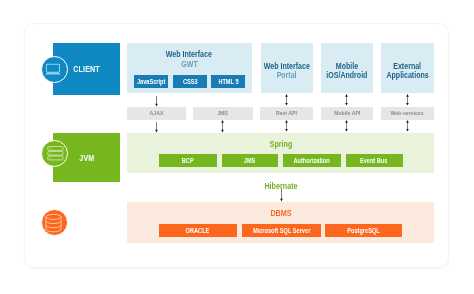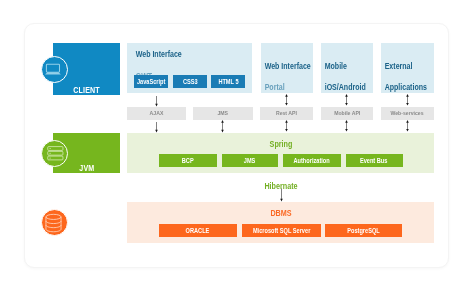--- a/index.html
+++ b/index.html
@@ -3,30 +3,30 @@
 <meta charset="utf-8">
 <style>
   html,body{margin:0;padding:0;background:#ffffff;}
   body{width:474px;height:294px;overflow:hidden;
        font-family:"Liberation Sans","DejaVu Sans",sans-serif;}
   .stage{position:relative;width:474px;height:294px;background:#fff;}
   .card{position:absolute;left:24px;top:23px;width:425px;height:245px;
         background:#fff;border:1px solid #f4f4f4;border-radius:10px;box-sizing:border-box;
         box-shadow:0 1px 3px rgba(0,0,0,0.035);}
 
-  .lanebox{position:absolute;box-sizing:border-box;display:flex;align-items:flex-end;
+  .lanebox{position:absolute;box-sizing:border-box;display:flex;align-items:center;
            justify-content:center;}
   .lanebox .lbl{color:#fff;font-weight:bold;font-size:8.4px;letter-spacing:.15px;display:inline-block;transform:scaleX(.85);}
 
   .ring{position:absolute;border-radius:50%;box-sizing:border-box;
         background:transparent;border:1.6px solid #fff;}
 
   .panel{position:absolute;box-sizing:border-box;}
   .block{position:absolute;box-sizing:border-box;display:flex;flex-direction:column;
-         gap:12px;}
+         align-items:center;}
   .block .t1{white-space:nowrap;font-weight:bold;font-size:8.2px;color:#1b6288;line-height:9.5px;transform:scaleX(.86);}
   .block .t2{white-space:nowrap;font-weight:bold;font-size:8.2px;color:#68a0bc;line-height:9.5px;transform:scaleX(.86);}
 
   .chip{position:absolute;box-sizing:border-box;display:flex;align-items:center;
         justify-content:center;color:#fff;font-weight:bold;font-size:6.4px;}
   .chip span{transform:scaleX(.88);display:inline-block;white-space:nowrap;}
 
   .conn{position:absolute;box-sizing:border-box;display:flex;align-items:center;
         justify-content:center;background:#e6e6e6;color:#8a8a8a;font-weight:bold;
         font-size:5.6px;}
@@ -44,21 +44,21 @@
   <div class="lanebox" style="left:53px;top:43px;width:67px;height:52px;background:#1089c3;">
     <span class="lbl">CLIENT</span>
   </div>
   <div class="ring" style="left:40.5px;top:56px;width:27px;height:27px;background:#1089c3;">
     <svg class="ic" width="27" height="27" viewBox="0 0 54 54" style="position:absolute;left:-1.3px;top:-1.5px;">
       <rect x="12.8" y="16.4" width="26.2" height="16" rx="1.8" fill="none" stroke="#93d0e9" stroke-width="2.1"></rect>
       <path d="M14.8 32.6 h22.2 l4.8 4.6 h-31.8 z" fill="#93d0e9"></path>
     </svg>
   </div>
 
-  <div class="lanebox" style="left:53px;top:133px;width:67px;height:40px;background:#76b61e;">
+  <div class="lanebox" style="left:53px;top:133px;width:67px;height:49px;background:#76b61e;">
     <span class="lbl">JVM</span>
   </div>
   <div class="ring" style="left:40.5px;top:140px;width:27px;height:27px;background:#76b61e;">
     <svg class="ic" width="27" height="27" viewBox="0 0 54 54" style="position:absolute;left:0px;top:0px;">
       <g fill="none" stroke="#dcefc0" stroke-width="1.5">
         <rect x="11.5" y="11.2" width="30.4" height="7.6" rx="1.8"></rect>
         <rect x="11.5" y="20.7" width="30.4" height="7.6" rx="1.8"></rect>
         <rect x="11.5" y="30.2" width="30.4" height="7.6" rx="1.8"></rect>
       </g>
       <g fill="#dcefc0">

